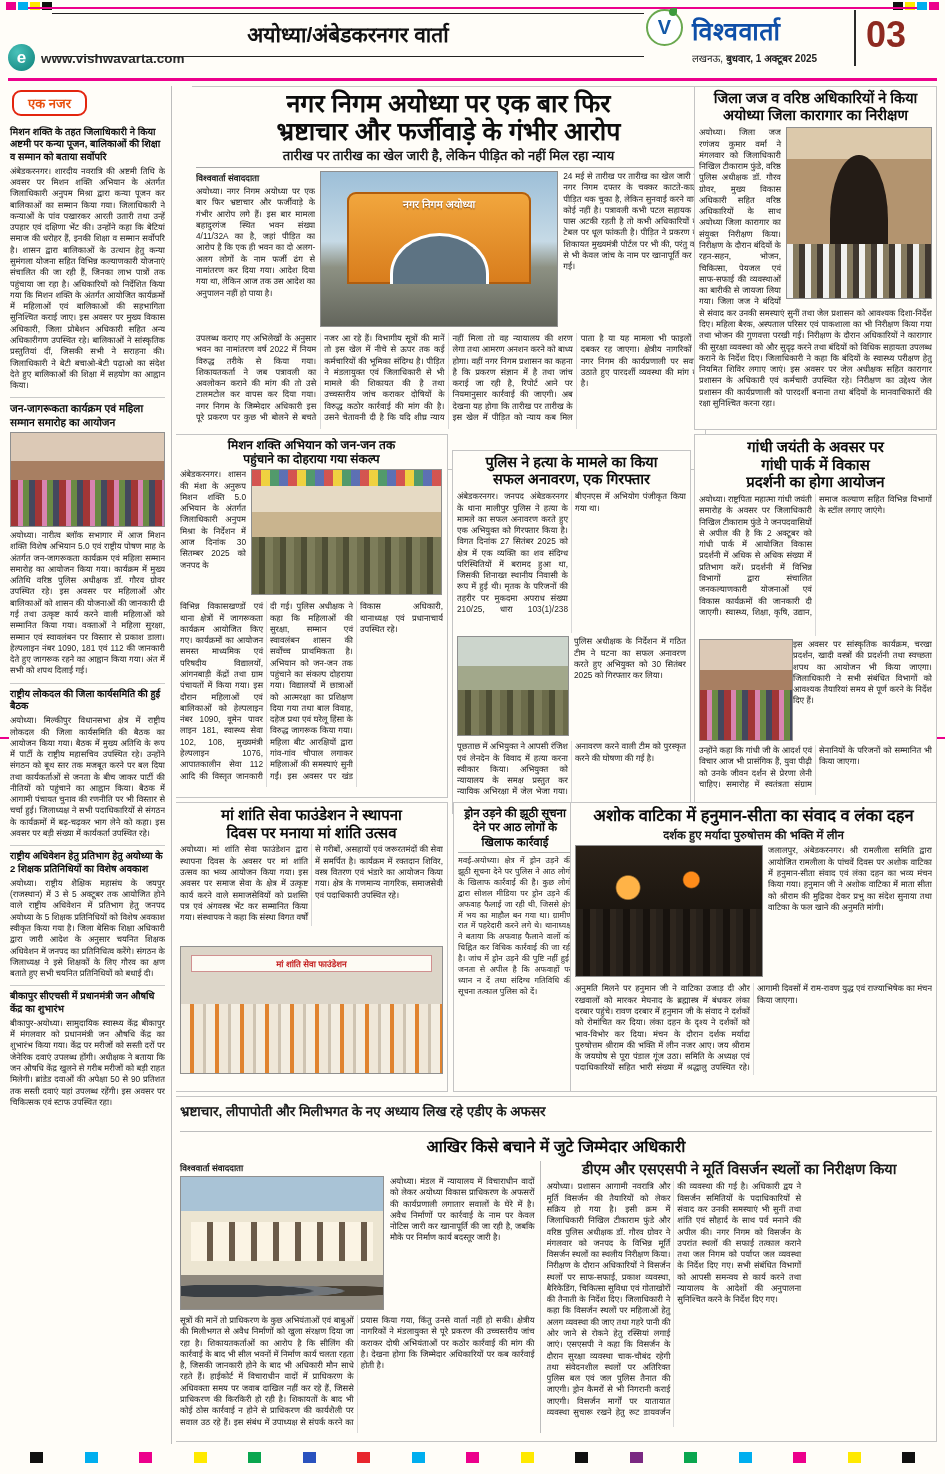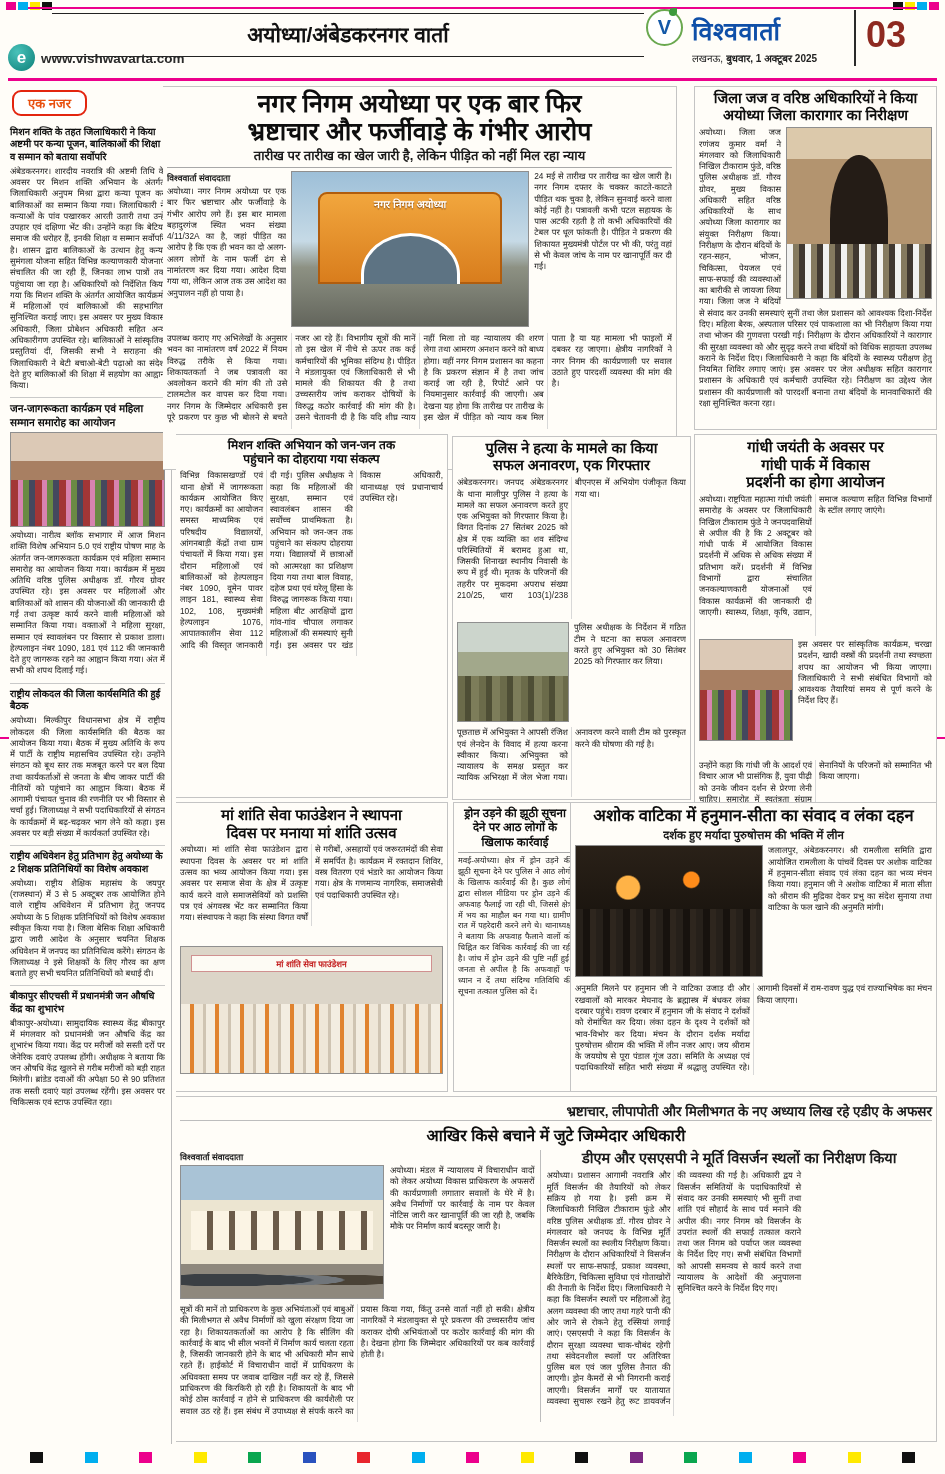--- a/index.html
+++ b/index.html
@@ -75,24 +75,24 @@
   .shanti-banner { position:absolute; left:4%; right:4%; top:6%; background:#fdfbf4; border:1px solid #d09090; color:#c42222; font-weight:700; font-size:8.5px; text-align:center; padding:2px 0; }
 
   .ph-ashok { background:radial-gradient(circle at 28% 32%, #ffb347 0 7%, rgba(0,0,0,0) 8%), radial-gradient(circle at 62% 26%, #ff8c1a 0 5%, rgba(0,0,0,0) 6%), linear-gradient(180deg,#2a2118,#0d0a07); }
 
   .ph-ada { background:linear-gradient(180deg,#a9c3d6 0 26%,#ece5d1 26% 74%,#8e887d 74% 100%); }
   .ph-ada::before { content:""; position:absolute; left:5%; right:5%; top:34%; height:30%; background:repeating-linear-gradient(90deg,#fbf4e4 0 16px,#6b5b49 16px 22px); }
   .ph-ada::after { content:""; position:absolute; left:0; right:0; bottom:5%; height:17%; background:radial-gradient(ellipse at 22% 50%,#3a3f44 0 38%,rgba(0,0,0,0) 40%), radial-gradient(ellipse at 55% 50%,#70757a 0 32%,rgba(0,0,0,0) 34%), radial-gradient(ellipse at 82% 50%,#4a4236 0 30%,rgba(0,0,0,0) 32%); }
 
   
   .block { position:absolute; border:1px solid #c4c4c4; background:#fffdf8; padding:3px 4px; overflow:hidden; }
-  .b-main { left:163px; top:86px; width:514px; height:384px; border-left:none; }
+  .b-main { left:192px; top:86px; width:514px; height:384px; border-left:none; }
   .b-jail { left:694px; top:86px; width:243px; height:344px; }
   .b-mission { left:176px; top:434px; width:272px; height:364px; border-left:none; }
-  .b-police { left:452px; top:436px; width:239px; height:364px; }
+  .b-police { left:452px; top:450px; width:239px; height:364px; }
   .b-gandhi { left:694px; top:434px; width:243px; height:420px; }
   .b-shanti { left:176px; top:802px; width:272px; height:290px; border-left:none; }
   .b-drone { left:453px; top:802px; width:124px; height:290px; }
   .b-ashok { left:570px; top:802px; width:367px; height:290px; }
   .b-bottom { left:176px; top:1096px; width:761px; height:346px; border-left:none; }
 
   .h-main { font-size:25px; font-weight:800; text-align:center; line-height:1.1; color:#0d0d0d; }
   .sub-main { font-size:13px; font-weight:700; text-align:center; margin:1px 0 3px; }
   .ms-row { display:flex; gap:5px; height:158px; margin-top:2px; }
   .ms-col { overflow:hidden; }
@@ -113,40 +113,40 @@
 
   .h-police { font-size:14.5px; margin-bottom:3px; }
   .po-top { height:142px; }
   .po-row { display:flex; gap:5px; height:102px; margin-top:3px; }
   .po-photo { width:112px; height:100px; }
   .po-side { width:112px; overflow:hidden; }
   .po-bottom { height:70px; margin-top:3px; }
 
   .h-gandhi { font-size:15px; margin-bottom:3px; }
   .ga-top { height:142px; }
-  .ga-row { display:flex; gap:5px; height:104px; margin-top:3px; }
+  .ga-row { display:flex; height:104px; margin-top:3px; }
   .ga-photo { width:94px; height:102px; }
   .ga-side { flex:1; overflow:hidden; }
-  .ga-bottom { height:50px; margin-top:17px; }
+  .ga-bottom { height:50px; margin-top:2px; }
 
   .h-shanti { font-size:15px; margin-bottom:3px; }
   .sh-body { height:82px; }
   .sh-photo { width:100%; height:128px; margin-top:20px; }
 
   .h-drone { font-size:11.5px; line-height:1.25; margin-bottom:3px; }
   .dr-body { height:222px; font-size:8px; }
 
   .h-ashok { font-size:16.5px; margin-bottom:2px; }
   .sub-ashok { font-size:11.5px; font-weight:700; text-align:center; margin-bottom:3px; }
   .as-row { display:flex; gap:5px; height:134px; }
   .as-photo { width:188px; height:132px; }
   .as-side { flex:1; overflow:hidden; }
   .as-bottom { height:92px; margin-top:4px; }
 
-  .ada-banner { font-size:13.5px; font-weight:800; text-align:right; padding:2px 0 0; border-bottom:1px solid #bdbdbd; }
+  .ada-banner { font-size:13.5px; font-weight:800; text-align:left; padding:2px 0 11px; border-bottom:1px solid #bdbdbd; }
   .big-headline { font-size:16px; font-weight:800; text-align:center; padding:3px 0 4px; color:#0d0d0d; }
   .bo-row { display:flex; }
   .ada-col { width:360px; padding-right:5px; }
   .dm-col { width:393px; border-left:1px solid #bdbdbd; padding-left:6px; }
   .ada-row { display:flex; gap:6px; height:136px; }
   .ada-photo { width:204px; height:134px; }
   .ada-side { flex:1; overflow:hidden; }
   .ada-bottom { height:118px; margin-top:3px; }
   .h-dm { font-size:14.5px; font-weight:800; text-align:center; line-height:1.2; margin-bottom:3px; }
   .dm-body { height:246px; }
@@ -244,20 +244,24 @@
       <div class="photo ph-jail crowd-jail jail-photo"></div>
       <span>अयोध्या। जिला जज रणंजय कुमार वर्मा ने मंगलवार को जिलाधिकारी निखिल टीकाराम फुंडे, वरिष्ठ पुलिस अधीक्षक डॉ. गौरव ग्रोवर, मुख्य विकास अधिकारी सहित वरिष्ठ अधिकारियों के साथ अयोध्या जिला कारागार का संयुक्त निरीक्षण किया। निरीक्षण के दौरान बंदियों के रहन-सहन, भोजन, चिकित्सा, पेयजल एवं साफ-सफाई की व्यवस्थाओं का बारीकी से जायजा लिया गया। जिला जज ने बंदियों से संवाद कर उनकी समस्याएं सुनीं तथा जेल प्रशासन को आवश्यक दिशा-निर्देश दिए। महिला बैरक, अस्पताल परिसर एवं पाकशाला का भी निरीक्षण किया गया तथा भोजन की गुणवत्ता परखी गई। निरीक्षण के दौरान अधिकारियों ने कारागार की सुरक्षा व्यवस्था को और सुदृढ़ करने तथा बंदियों को विधिक सहायता उपलब्ध कराने के निर्देश दिए। जिलाधिकारी ने कहा कि बंदियों के स्वास्थ्य परीक्षण हेतु नियमित शिविर लगाए जाएं। इस अवसर पर जेल अधीक्षक सहित कारागार प्रशासन के अधिकारी एवं कर्मचारी उपस्थित रहे। निरीक्षण का उद्देश्य जेल प्रशासन की कार्यप्रणाली को पारदर्शी बनाना तथा बंदियों के मानवाधिकारों की रक्षा सुनिश्चित करना रहा।</span>
     </div>
   </section>
 
   <section class="block b-mission">
     <div class="h2 h-mission">
       <div>मिशन शक्ति अभियान को जन-जन तक</div>
       <div>पहुंचाने का दोहराया गया संकल्प</div>
     </div>
+    <div class="mi-row">
+      <div class="mi-intro body-text">अंबेडकरनगर। शासन की मंशा के अनुरूप मिशन शक्ति 5.0 अभियान के अंतर्गत जिलाधिकारी अनुपम मिश्रा के निर्देशन में आज दिनांक 30 सितम्बर 2025 को जनपद के</div>
+      <div class="photo ph-mission crowd-khaki mi-photo"></div>
+    </div>
     <div class="mi-bottom body-text cols3">विभिन्न विकासखण्डों एवं थाना क्षेत्रों में जागरूकता कार्यक्रम आयोजित किए गए। कार्यक्रमों का आयोजन समस्त माध्यमिक एवं परिषदीय विद्यालयों, आंगनबाड़ी केंद्रों तथा ग्राम पंचायतों में किया गया। इस दौरान महिलाओं एवं बालिकाओं को हेल्पलाइन नंबर 1090, वूमेन पावर लाइन 181, स्वास्थ्य सेवा 102, 108, मुख्यमंत्री हेल्पलाइन 1076, आपातकालीन सेवा 112 आदि की विस्तृत जानकारी दी गई। पुलिस अधीक्षक ने कहा कि महिलाओं की सुरक्षा, सम्मान एवं स्वावलंबन शासन की सर्वोच्च प्राथमिकता है। अभियान को जन-जन तक पहुंचाने का संकल्प दोहराया गया। विद्यालयों में छात्राओं को आत्मरक्षा का प्रशिक्षण दिया गया तथा बाल विवाह, दहेज प्रथा एवं घरेलू हिंसा के विरुद्ध जागरूक किया गया। महिला बीट आरक्षियों द्वारा गांव-गांव चौपाल लगाकर महिलाओं की समस्याएं सुनी गईं। इस अवसर पर खंड विकास अधिकारी, थानाध्यक्ष एवं प्रधानाचार्य उपस्थित रहे।</div>
   </section>
 
   <section class="block b-police">
     <div class="h2 h-police">
       <div>पुलिस ने हत्या के मामले का किया</div>
       <div>सफल अनावरण, एक गिरफ्तार</div>
     </div>
     <div class="po-top body-text cols2">अंबेडकरनगर। जनपद अंबेडकरनगर के थाना मालीपुर पुलिस ने हत्या के मामले का सफल अनावरण करते हुए एक अभियुक्त को गिरफ्तार किया है। विगत दिनांक 27 सितंबर 2025 को क्षेत्र में एक व्यक्ति का शव संदिग्ध परिस्थितियों में बरामद हुआ था, जिसकी शिनाख्त स्थानीय निवासी के रूप में हुई थी। मृतक के परिजनों की तहरीर पर मुकदमा अपराध संख्या 210/25, धारा 103(1)/238 बीएनएस में अभियोग पंजीकृत किया गया था।</div>
     <div class="po-row">

